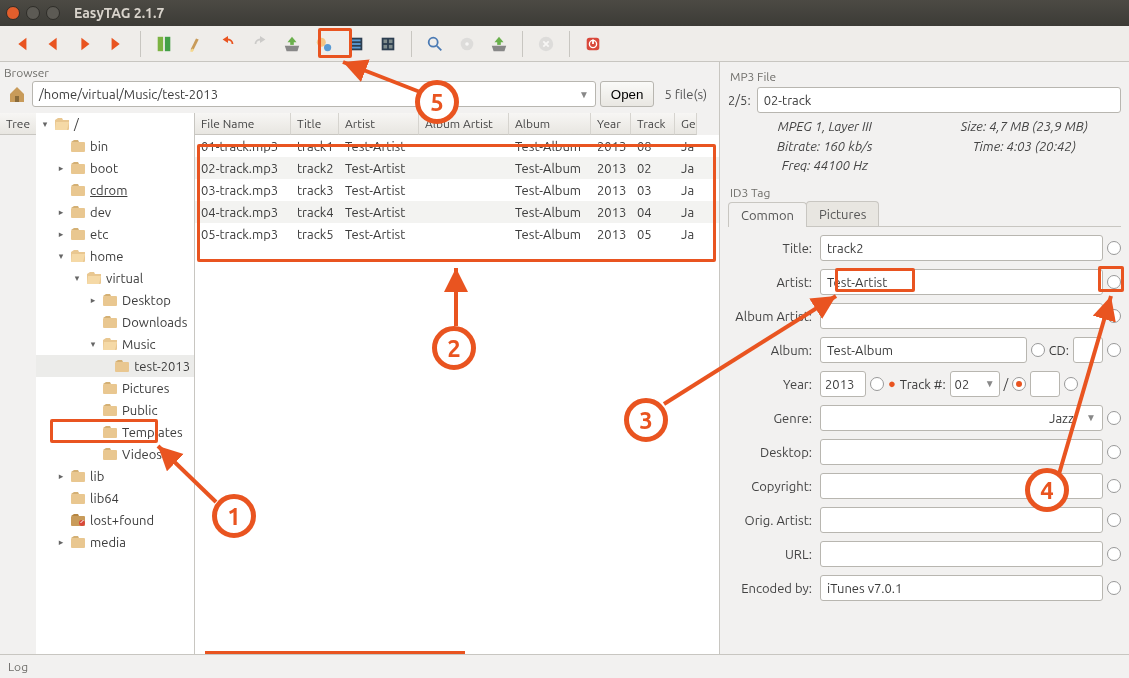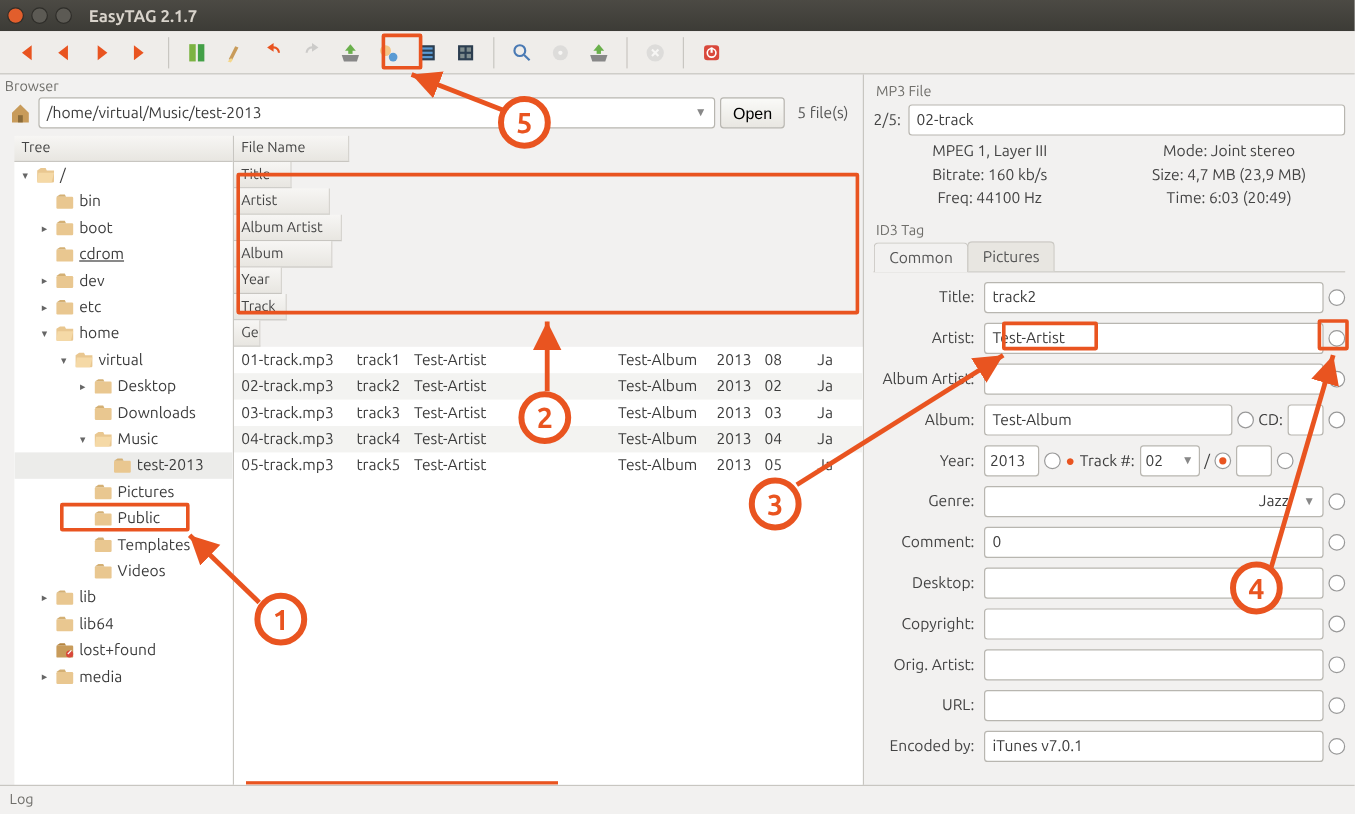--- a/index.html
+++ b/index.html
@@ -66,29 +66,29 @@
   .dropdown-arrow { color: #888; font-size: 10px; }
   .open-btn {
     height: 26px; padding: 0 10px; border: 1px solid #b8b6b0;
     background: linear-gradient(#fafaf8,#e9e7e2); border-radius: 3px;
   }
   .file-count { padding: 0 6px; color: #555; }
   
   .browser-split { flex: 1; display: flex; overflow: hidden; }
   .tree-col {
     width: 195px; border-right: 1px solid #c8c6c1;
-    display: flex; flex-direction: column; overflow: hidden; padding-left: 12px;
+    display: flex; flex-direction: row; overflow: hidden;
   }
   .list-col { flex: 1; display: flex; flex-direction: column; overflow: hidden; }
   .col-header {
     height: 22px; background: linear-gradient(#f7f6f4,#e8e6e1);
     border-bottom: 1px solid #c8c6c1; display: flex; align-items: center;
     padding: 0 6px; font-size: 12px; color: #444;
   }
-  .list-header { display: flex; flex-direction: column; }
+  .list-header { display: flex; }
   .list-header .cell {
     height: 22px; background: linear-gradient(#f7f6f4,#e8e6e1);
     border-bottom: 1px solid #c8c6c1; border-right: 1px solid #d6d4cf;
     display: flex; align-items: center; padding: 0 6px; font-size: 12px; color: #444;
     overflow: hidden; white-space: nowrap;
   }
   .tree-body { flex: 1; overflow: auto; background: #fff; }
   .tree-row {
     height: 22px; display: flex; align-items: center; padding-right: 4px;
     white-space: nowrap; cursor: default;
@@ -104,21 +104,21 @@
     overflow: hidden; white-space: nowrap; font-size: 13px;
   }
   .bottom-scroll { position: absolute; bottom: 0; left: 10px; width: 260px; height: 3px; background: #e95420; }
   
   .mp3-info { display: flex; gap: 6px; align-items: center; margin: 2px 2px 4px 2px; }
   .track-index { color: #444; white-space: nowrap; }
   .mp3-title-field {
     flex: 1; height: 26px; border: 1px solid #b8b6b0; background: #fff;
     border-radius: 3px; padding: 0 6px; display: flex; align-items: center;
   }
-  .mp3-meta { display: flex; gap: 10px; padding: 0 4px 6px 4px; font-size: 13px; }
+  .mp3-meta { display: flex; gap: 10px; padding: 0 4px 6px 4px; font-size: 13px; font-style: italic; }
   .mp3-meta > div { flex: 1; text-align: center; line-height: 1.5; color: #444; }
   
   .tabs { display: flex; border-bottom: 1px solid #c8c6c1; margin: 0 2px; }
   .tab {
     padding: 5px 12px; border: 1px solid #c8c6c1; border-bottom: none;
     margin-right: -1px; background: #e8e6e1; border-radius: 4px 4px 0 0;
     color: #555;
   }
   .tab.active { background: #f2f1f0; position: relative; z-index: 1; top: 1px; }
   
@@ -551,23 +551,22 @@
         <span>02-track</span>
       </div>
     </div>
     <div class="mp3-meta">
       <div>
         <div>MPEG 1, Layer III</div>
         <div>Bitrate: 160 kb/s</div>
         <div>Freq: 44100 Hz</div>
       </div>
       <div>
-        <div>Mode: Joint stereo</div>
         <div>Size: 4,7 MB (23,9 MB)</div>
-        <div>Time: 6:03 (20:49)</div>
+        <div>Time: 4:03 (20:42)</div>
       </div>
     </div>
 
     <div class="section-label">ID3 Tag</div>
     <div class="tabs">
       <div class="tab active">Common</div>
       <div class="tab">Pictures</div>
     </div>
 
     <div class="form">
@@ -621,27 +620,20 @@
         <div class="small-input" style="width:30px">
             <span></span>
           </div>
         <span class="radio-dot"></span>
       </div>
       <div class="form-row">
         <label>Genre:</label>
         <div class="combo">
             <span>Jazz</span>
             <span class="arr">▼</span>
-          </div>
-        <span class="radio-dot"></span>
-      </div>
-      <div class="form-row">
-        <label>Comment:</label>
-        <div class="text-input">
-            <span>0</span>
           </div>
         <span class="radio-dot"></span>
       </div>
       <div class="form-row">
         <label>Desktop:</label>
         <div class="text-input">
             <span></span>
           </div>
         <span class="radio-dot"></span>
       </div>

